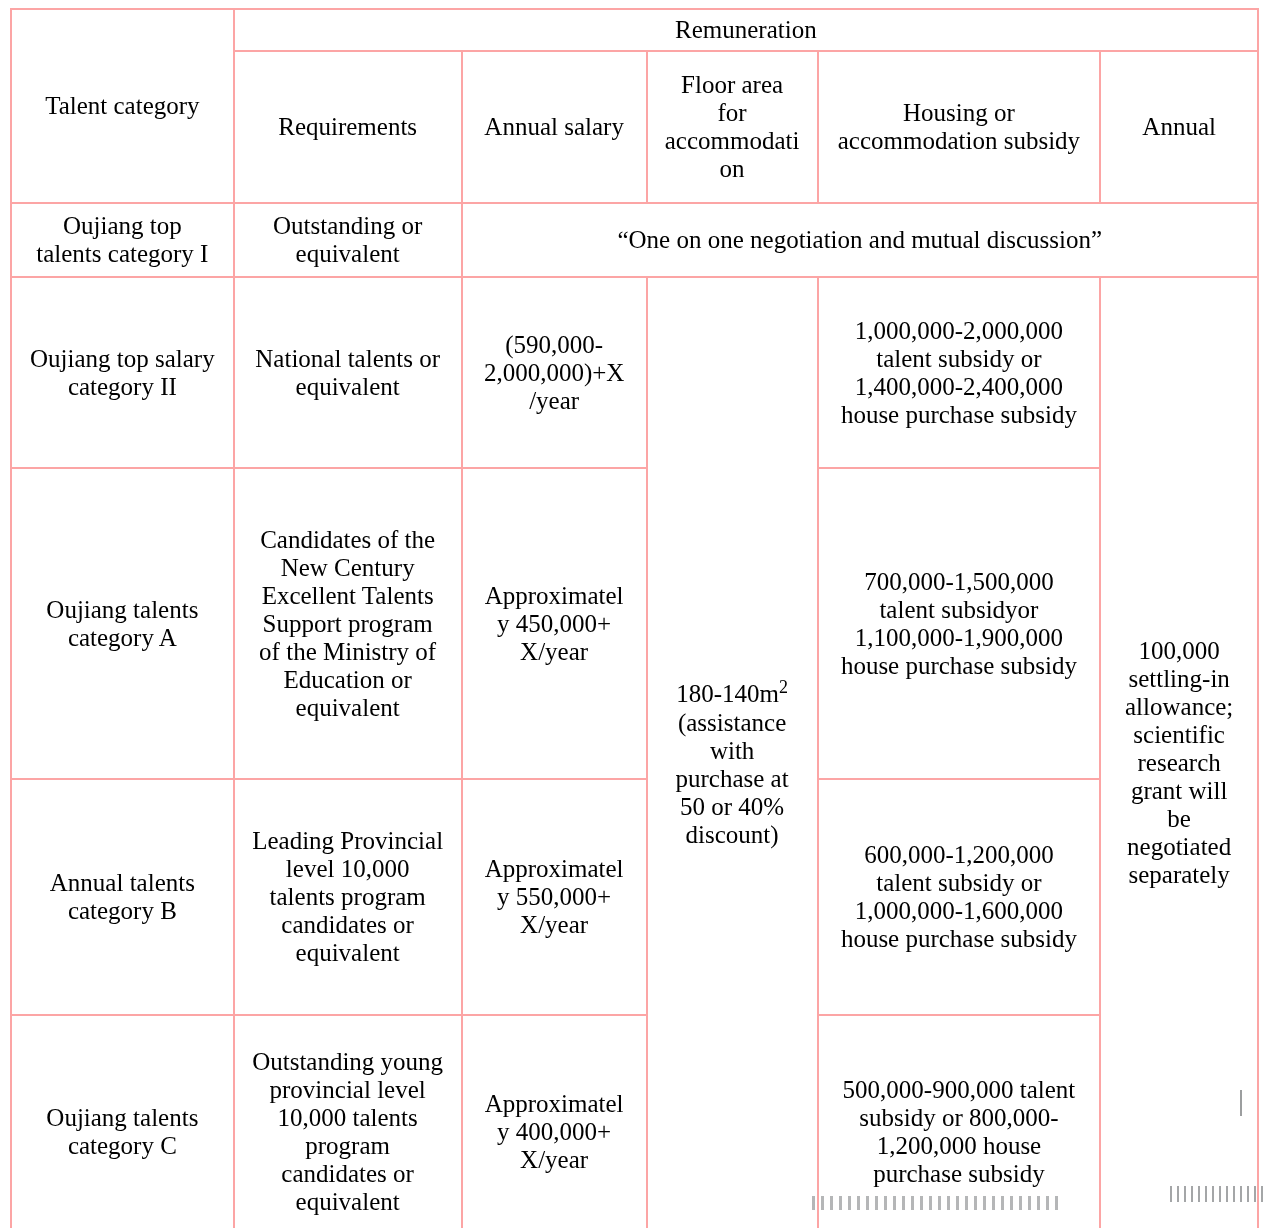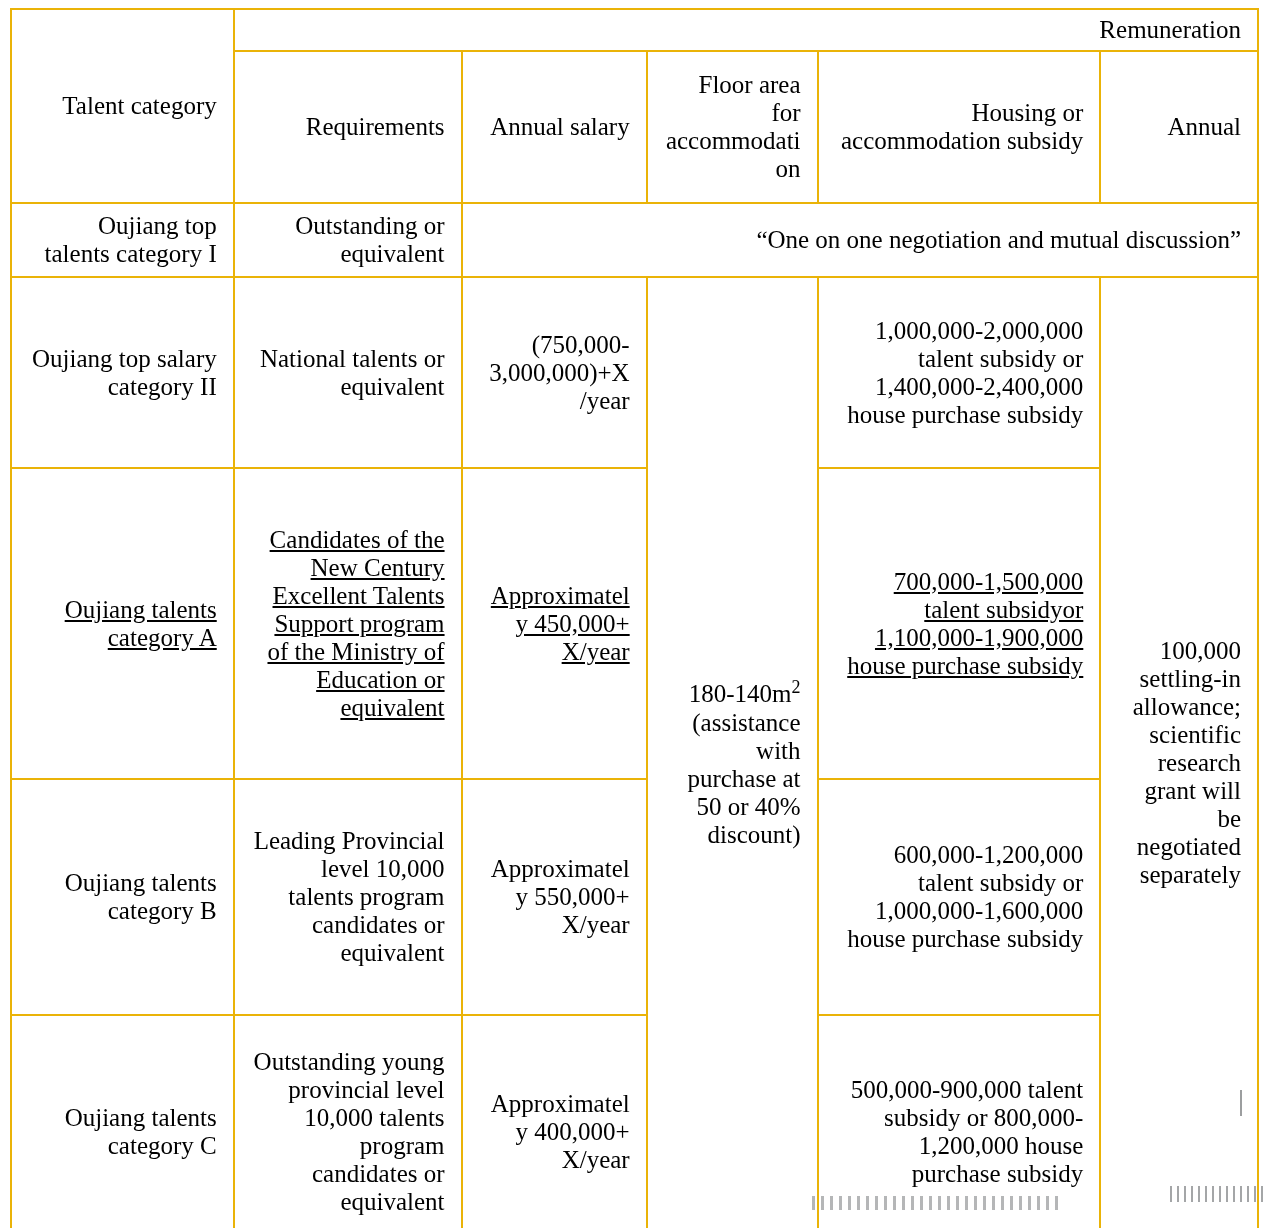--- a/index.html
+++ b/index.html
@@ -22,40 +22,40 @@
     padding: 8px 10px 0 10px;
   }
   table.talent-table {
     border-collapse: collapse;
     table-layout: fixed;
     width: 1249px;
     font-size: 25px;
     line-height: 1.12;
   }
   table.talent-table td {
-    border: 2px solid #eab308;
-    text-align: right;
+    border: 2px solid #fca5a5;
+    text-align: center;
     vertical-align: middle;
     padding: 2px 16px;
     word-wrap: break-word;
     overflow-wrap: break-word;
   }
   
   col.c0 { width: 219px; }
   col.c1 { width: 224px; }
   col.c2 { width: 182px; }
   col.c3 { width: 168px; }
   col.c4 { width: 278px; }
   col.c5 { width: 155px; }
 
   .row-head-top td { height: 36px; }
   .row-head-sub td { height: 146px; }
   .row-cat1 td { height: 68px; }
   .row-cat2 td { height: 185px; }
-  .row-catA td { height: 305px; text-decoration: underline; }
+  .row-catA td { height: 305px; }
   .row-catB td { height: 230px; }
   .row-catC td { height: 228px; }
 
   .sup { font-size: 0.72em; vertical-align: super; }
 
   
   .scan-artifact {
     position: absolute;
     pointer-events: none;
     color: #55585c;
@@ -99,38 +99,38 @@
 
       <tr class="row-cat1">
         <td>Oujiang top talents category I</td>
         <td>Outstanding or equivalent</td>
         <td colspan="4">“One on one negotiation and mutual discussion”</td>
       </tr>
 
       <tr class="row-cat2">
         <td>Oujiang top salary category II</td>
         <td>National talents or equivalent</td>
-        <td>(750,000-3,000,000)+X /year</td>
+        <td>(590,000-2,000,000)+X /year</td>
         <td rowspan="4">
           <span>180-140m</span><span class="sup">2</span>
           <span>(assistance with purchase at 50 or 40% discount)</span>
         </td>
         <td>1,000,000-2,000,000 talent subsidy or 1,400,000-2,400,000 house purchase subsidy</td>
         <td rowspan="4">100,000 settling-in allowance; scientific research grant will be negotiated separately</td>
       </tr>
 
       <tr class="row-catA">
         <td>Oujiang talents category A</td>
         <td>Candidates of the New Century Excellent Talents Support program of the Ministry of Education or equivalent</td>
         <td>Approximately 450,000+ X/year</td>
         <td>700,000-1,500,000 talent subsidyor 1,100,000-1,900,000 house purchase subsidy</td>
       </tr>
 
       <tr class="row-catB">
-        <td>Oujiang talents category B</td>
+        <td>Annual talents category B</td>
         <td>Leading Provincial level 10,000 talents program candidates or equivalent</td>
         <td>Approximately 550,000+ X/year</td>
         <td>600,000-1,200,000 talent subsidy or 1,000,000-1,600,000 house purchase subsidy</td>
       </tr>
 
       <tr class="row-catC">
         <td>Oujiang talents category C</td>
         <td>Outstanding young provincial level 10,000 talents program candidates or equivalent</td>
         <td>Approximately 400,000+ X/year</td>
         <td>500,000-900,000 talent subsidy or 800,000-1,200,000 house purchase subsidy</td>

